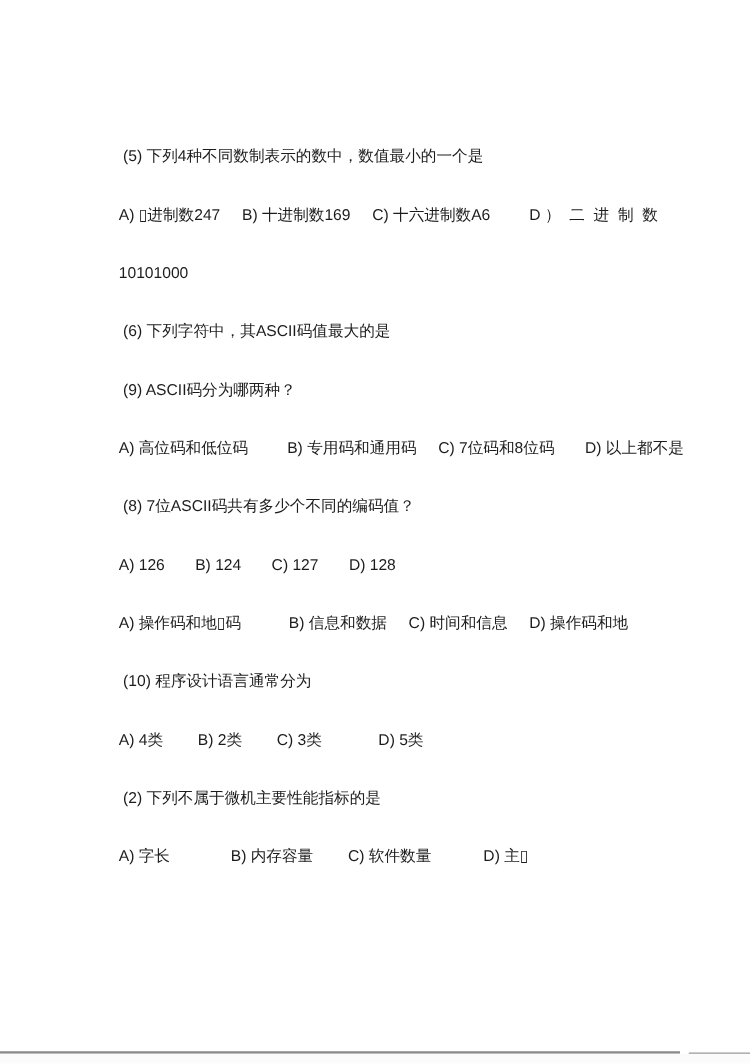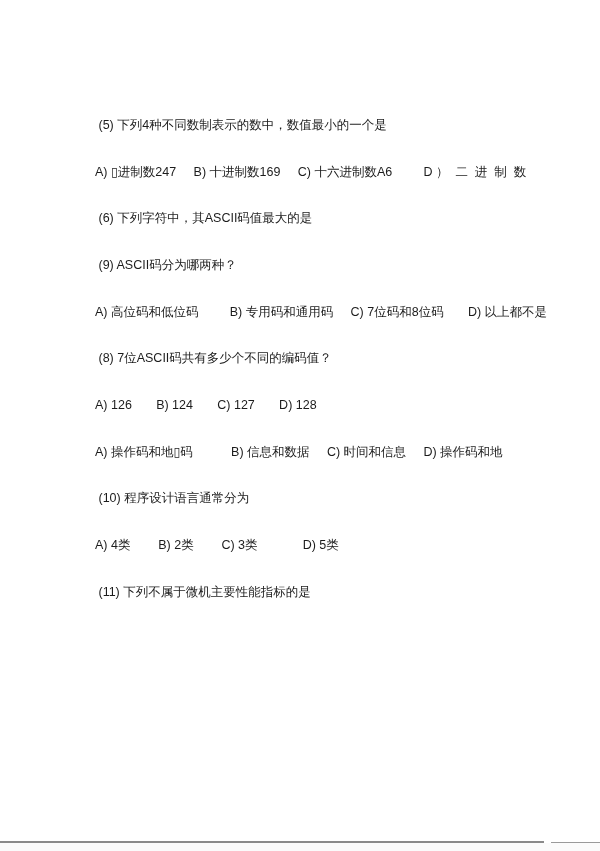--- a/index.html
+++ b/index.html
@@ -56,29 +56,31 @@
     background: #fbfbfb;
   }
 </style>
 </head>
 <body>
 
 <div class="page">
   <div class="doc-text">
     <div class="line"> (5) 下列4种不同数制表示的数中，数值最小的一个是</div>
     <div class="line">A) ▯进制数247     B) 十进制数169     C) 十六进制数A6         D ）  二  进  制  数</div>
+    <div class="line">10101000</div>
     <div class="line"> (6) 下列字符中，其ASCII码值最大的是</div>
     <div class="line"> (9) ASCII码分为哪两种？</div>
     <div class="line">A) 高位码和低位码         B) 专用码和通用码     C) 7位码和8位码       D) 以上都不是</div>
     <div class="line"> (8) 7位ASCII码共有多少个不同的编码值？</div>
     <div class="line">A) 126       B) 124       C) 127       D) 128</div>
     <div class="line">A) 操作码和地▯码           B) 信息和数据     C) 时间和信息     D) 操作码和地</div>
     <div class="line"> (10) 程序设计语言通常分为</div>
     <div class="line">A) 4类        B) 2类        C) 3类             D) 5类</div>
-    <div class="line"> (11) 下列不属于微机主要性能指标的是</div>
+    <div class="line"> (2) 下列不属于微机主要性能指标的是</div>
+    <div class="line">A) 字长              B) 内存容量        C) 软件数量            D) 主▯</div>
     
     
     
     
     
     
     
     
     
     

